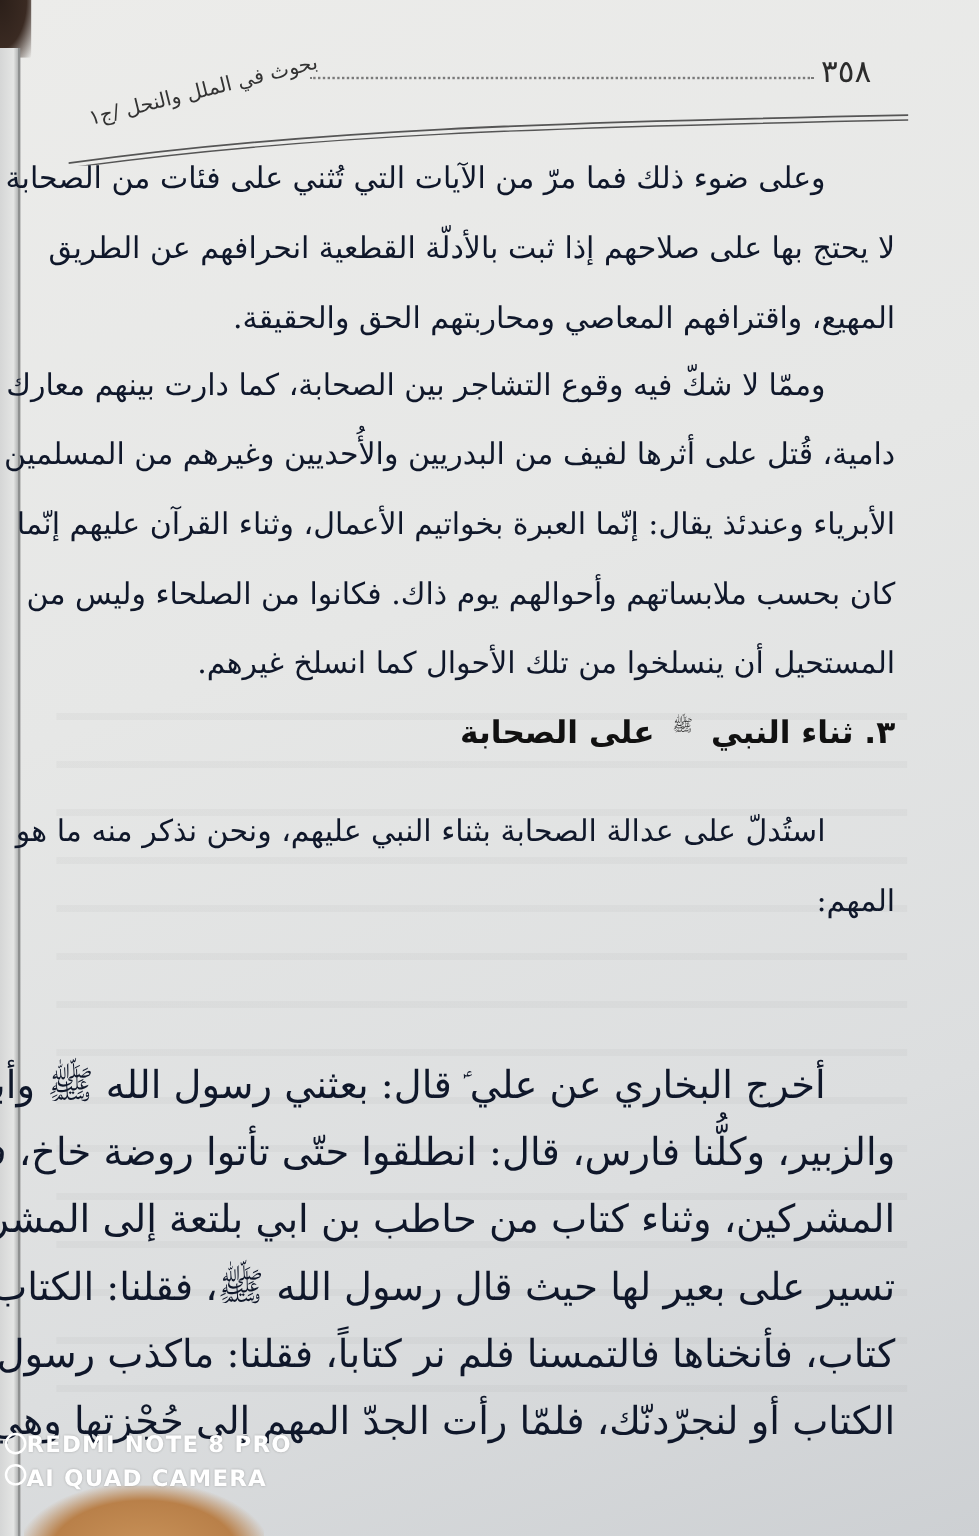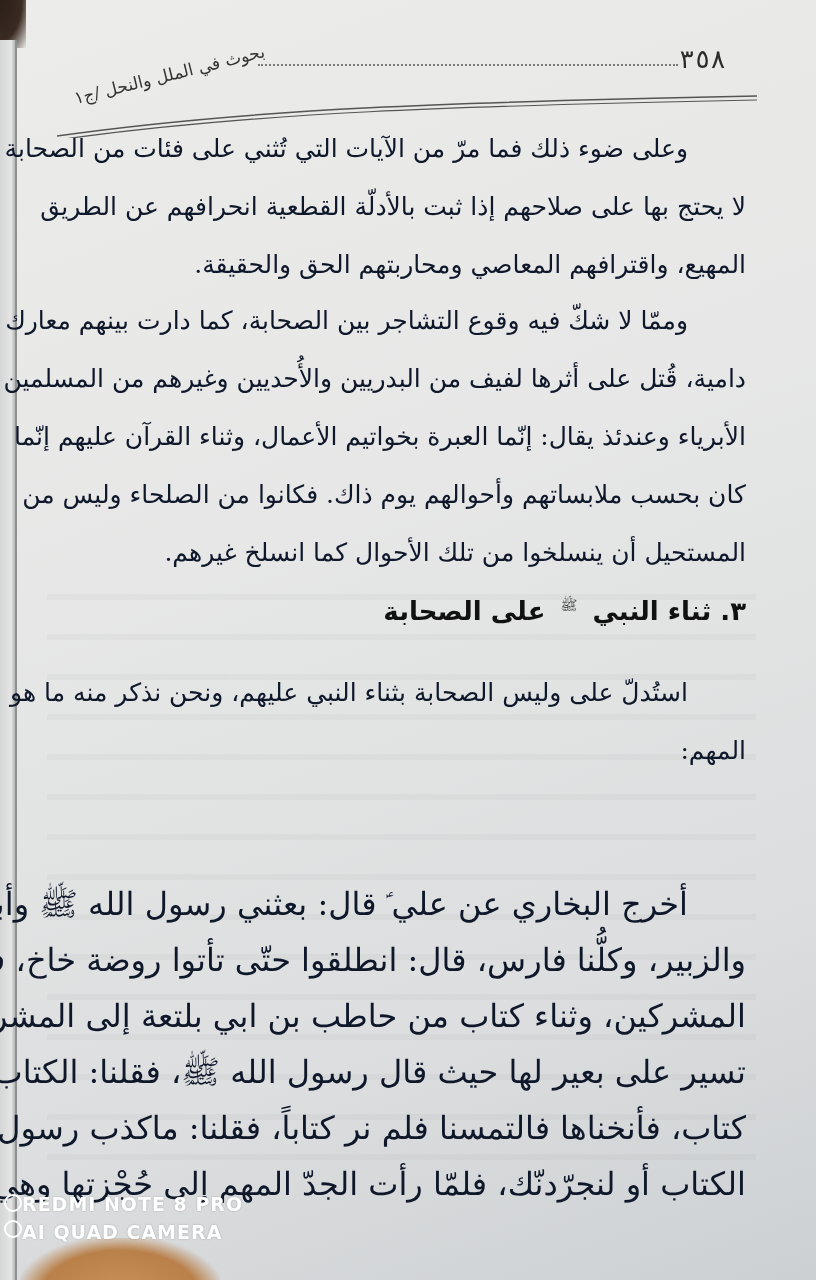--- a/index.html
+++ b/index.html
@@ -24,21 +24,21 @@
     position: absolute; left: 15px; top: 40px; width: 2px; height: 1240px; background: #8e9090;
   }
   .page {
     position: absolute; left: 17px; top: 0; right: 0; bottom: 0;
   }
   .header {
     position: absolute; left: 30px; right: 90px; top: 40px; height: 90px;
   }
   .page-number {
     position: absolute; right: 0; top: 4px;
-    font-size: 26px; color: #2c2c2c; font-family: Liberation Mono, monospace;
+    font-size: 26px; color: #2c2c2c; font-family: Liberation Sans, sans-serif;
   }
   .header-dots {
     position: absolute; right: 48px; top: 24px; width: 420px;
     border-top: 2px dotted #7a7a7a;
   }
   .running-title {
     position: absolute; left: 30px; top: 48px;
     font-size: 17px; color: #333; transform: rotate(-14deg); transform-origin: left bottom;
     direction: rtl; white-space: nowrap;
   }
@@ -124,21 +124,21 @@
   </div>
 
   <div class="section-heading">
     <span>٣.</span>
     <span>ثناء النبي</span>
     <span class="honorific">ﷺ</span>
     <span>على الصحابة</span>
   </div>
 
   <div class="body-text p3">
-    <span class="line"><span class="indent">استُدلّ على وليس الصحابة بثناء النبي عليهم، ونحن نذكر منه ما هو</span></span>
+    <span class="line"><span class="indent">استُدلّ على عدالة الصحابة بثناء النبي عليهم، ونحن نذكر منه ما هو</span></span>
     <span class="line">المهم:</span>
   </div>
 
 
   <div class="body-text p4">
     <span class="line"><span class="indent">أخرج البخاري عن علي ؑ قال: بعثني رسول الله ﷺ وأبا مرثد</span></span>
     <span class="line justify">والزبير، وكلُّنا فارس، قال: انطلقوا حتّى تأتوا روضة خاخ، فانّ بها امرأة من</span>
     <span class="line justify">المشركين، وثناء كتاب من حاطب بن ابي بلتعة إلى المشركين، فأدركناها</span>
     <span class="line justify">تسير على بعير لها حيث قال رسول الله ﷺ، فقلنا: الكتاب، فقالت: ما منّا</span>
     <span class="line justify">كتاب، فأنخناها فالتمسنا فلم نر كتاباً، فقلنا: ماكذب رسول الله، لتُخرجنّ</span>

